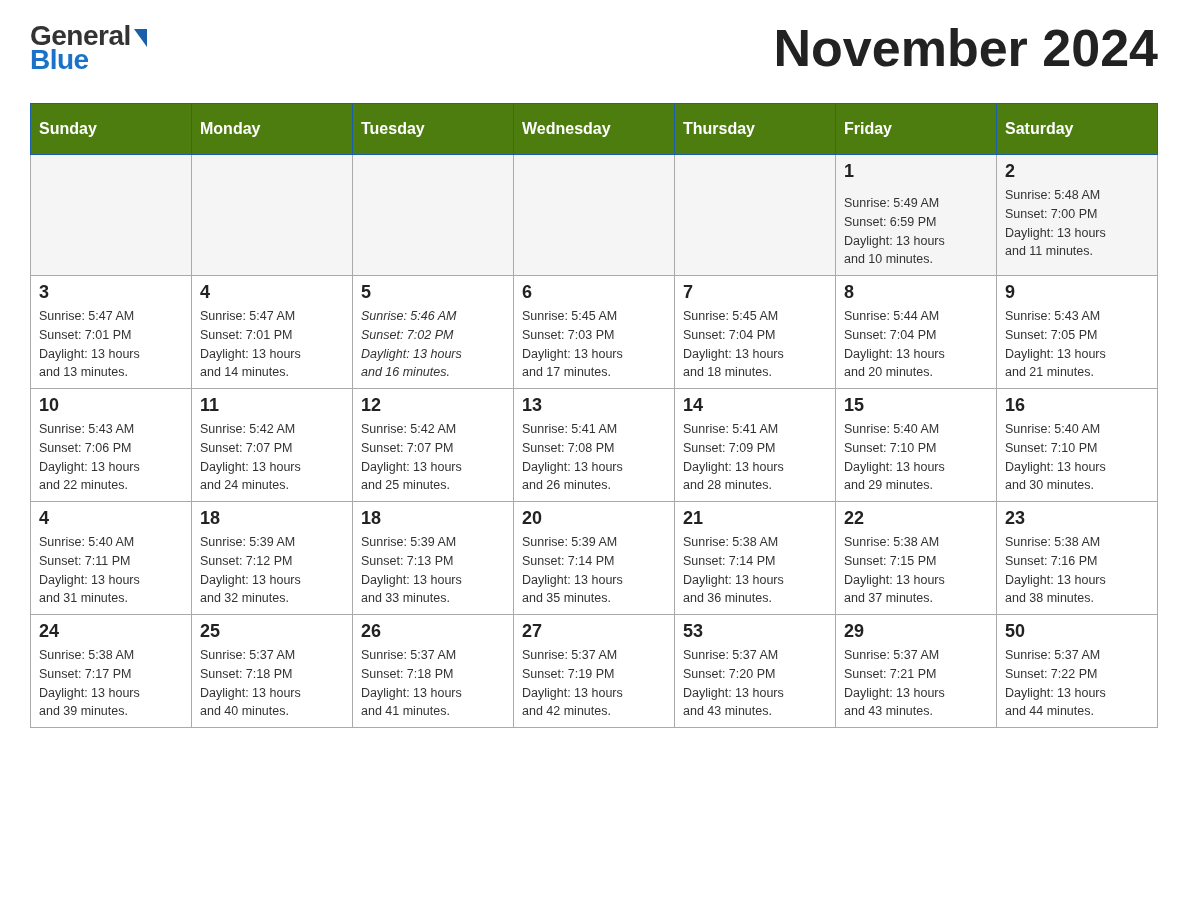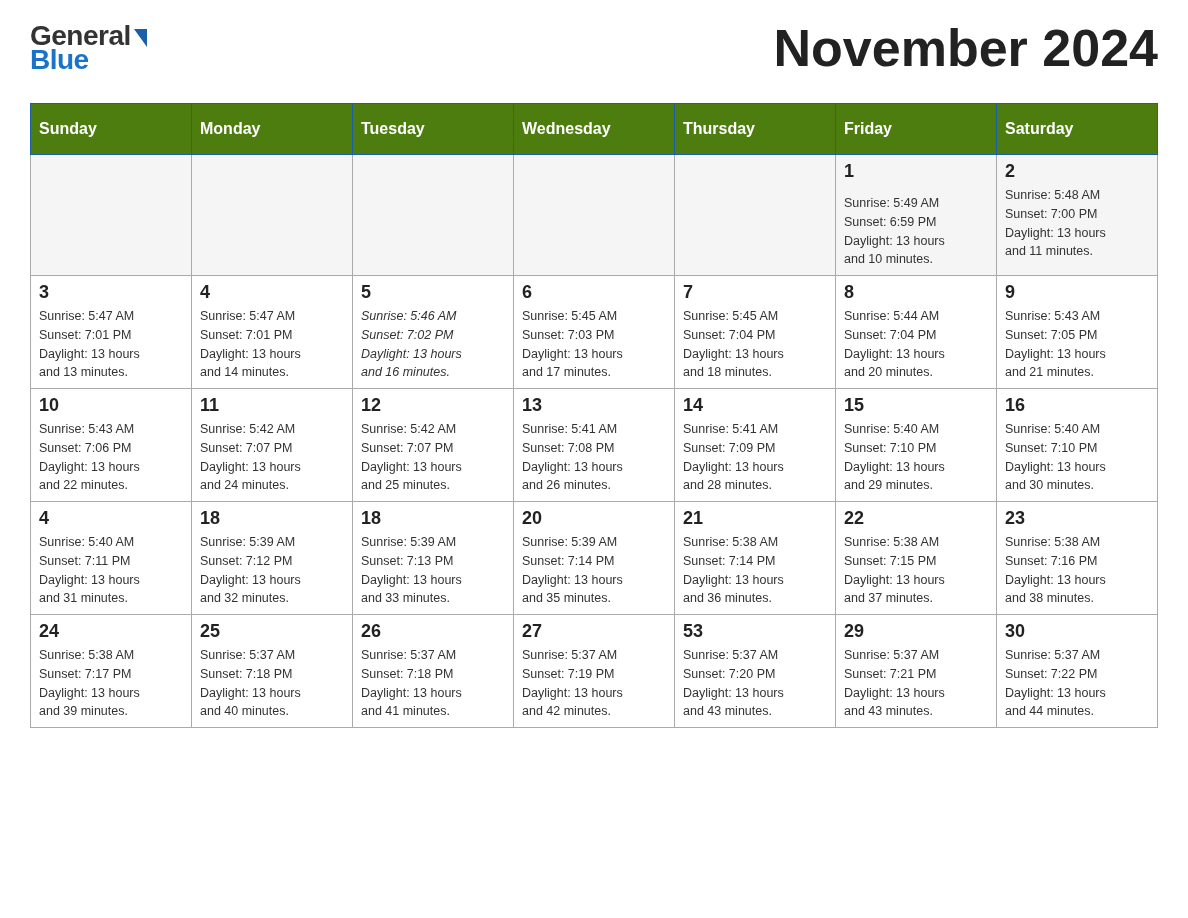--- a/index.html
+++ b/index.html
@@ -334,21 +334,21 @@
 and 43 minutes.</div>
         </td>
         <td>
           <span class="day-number">29</span>
           <div class="day-info" style="white-space: pre-line;">Sunrise: 5:37 AM
 Sunset: 7:21 PM
 Daylight: 13 hours
 and 43 minutes.</div>
         </td>
         <td>
-          <span class="day-number">30</span>
+          <span class="day-number">50</span>
           <div class="day-info" style="white-space: pre-line;">Sunrise: 5:37 AM
 Sunset: 7:22 PM
 Daylight: 13 hours
 and 44 minutes.</div>
         </td>
       </tr>
     </tbody>
 </table>
 
 </body></html>

